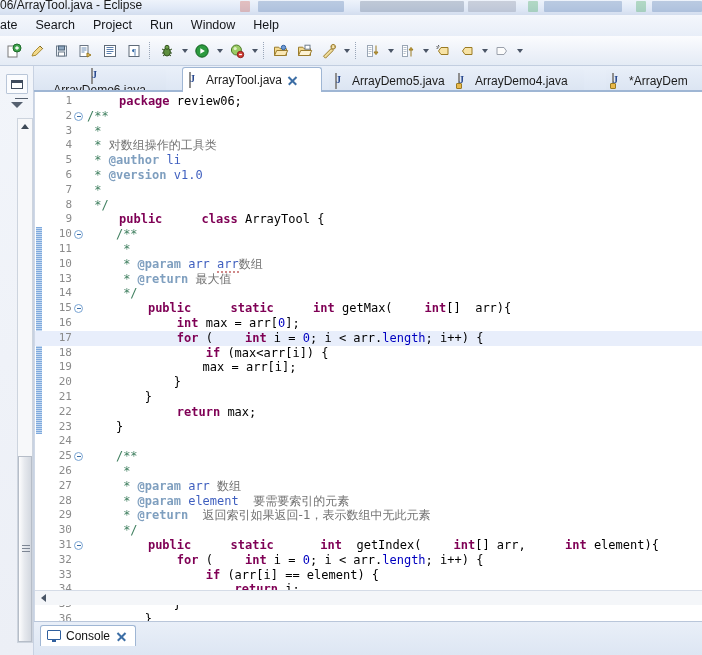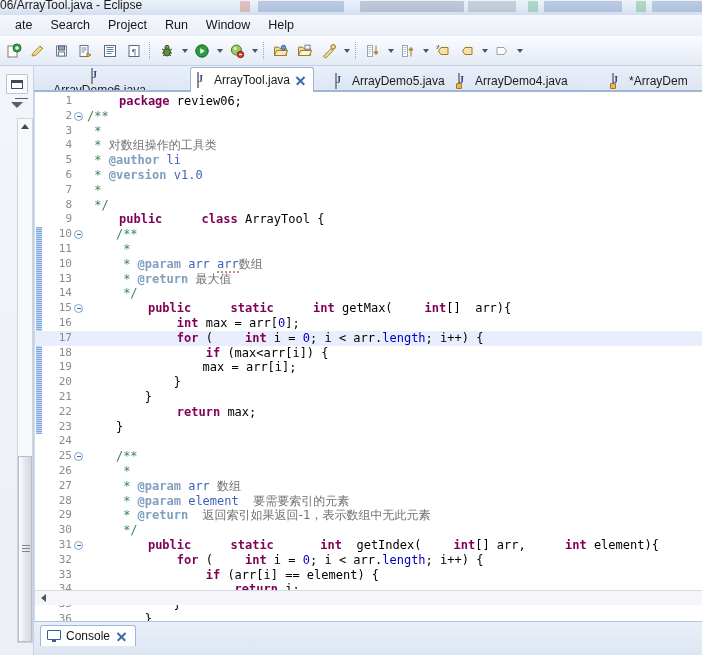--- a/index.html
+++ b/index.html
@@ -54,21 +54,21 @@
     overflow: hidden;
   }
   .menu-item {
     padding: 2px 9px;
     font-size: 12.5px;
     color: #14161a;
     white-space: nowrap;
     line-height: 15px;
     cursor: default;
   }
-  .menu-item.clipped { padding-left: 15px; }
+  .menu-item.clipped { padding-left: 0; }
 
   
   .toolbar {
     position: absolute;
     left: 0; top: 36px;
     width: 702px; height: 30px;
     background: linear-gradient(to bottom, #fbfcfe 0%, #eef2f9 55%, #e4ebf5 100%);
     border-bottom: 1px solid #c2cee0;
     display: flex;
     align-items: center;
@@ -657,21 +657,21 @@
 </div>
 
 <div class="editor-area">
 
   <div class="tabstrip">
     <div id="tab-host">
         <div class="tab inactive" style="left: 0; width: 132px; flex-direction: column;">
           <span class="tab-icon"><span class="jicon"></span></span>
           <span class="tab-label">ArrayDemo6.java</span>
         </div>
-        <div class="tab active" style="left: 156px; width: 124px;">
+        <div class="tab active" style="left: 148px; width: 140px;">
           <span class="tab-icon"><span class="jicon"></span></span>
           <span class="tab-label">ArrayTool.java</span>
           <span class="tab-close"></span>
         </div>
         <div class="tab inactive" style="left: 295px; width: 132px;">
           <span class="tab-icon"><span class="jicon"></span></span>
           <span class="tab-label">ArrayDemo5.java</span>
         </div>
         <div class="tab inactive" style="left: 418px; width: 132px;">
           <span class="tab-icon"><span class="jicon locked"></span></span>

